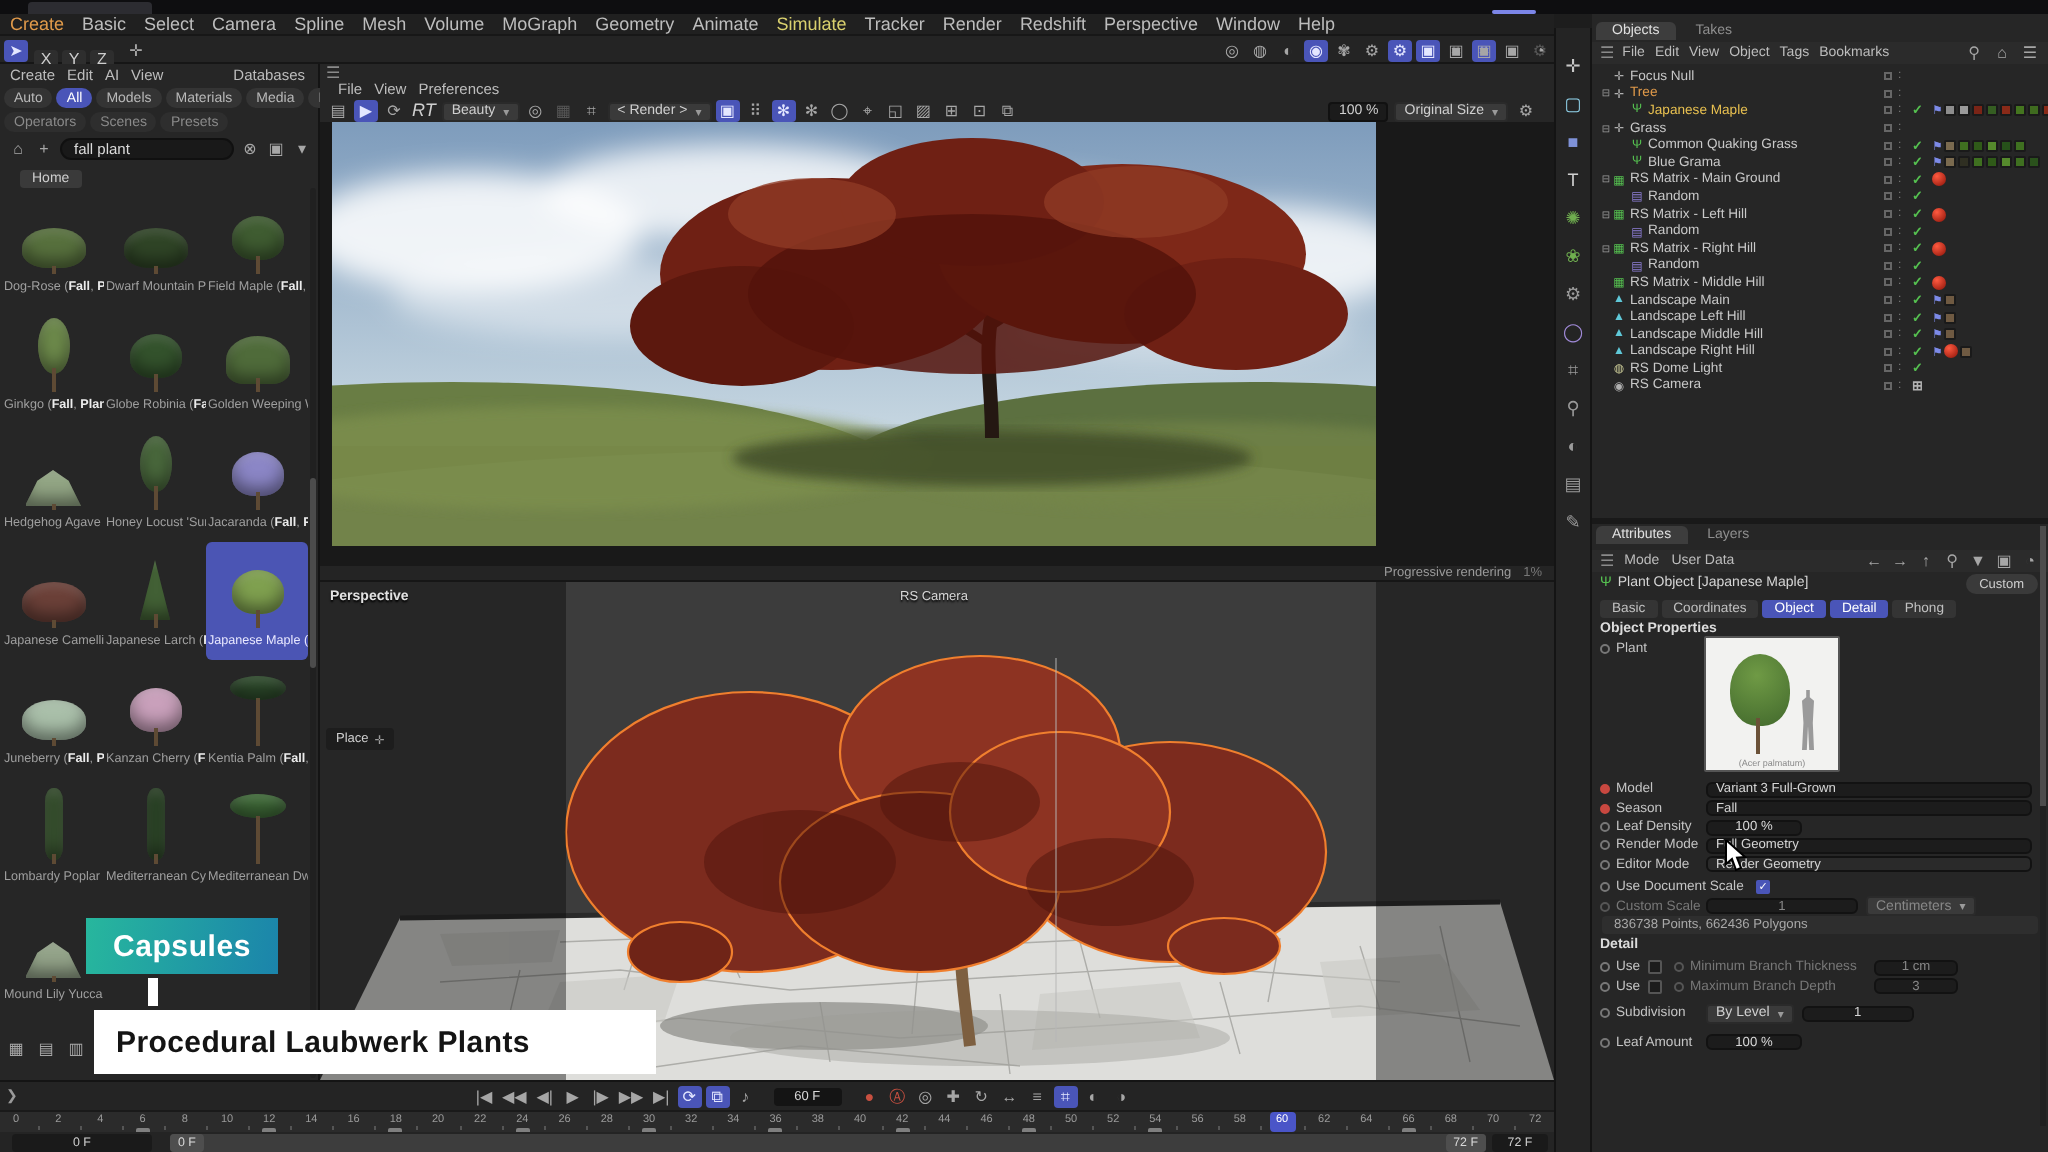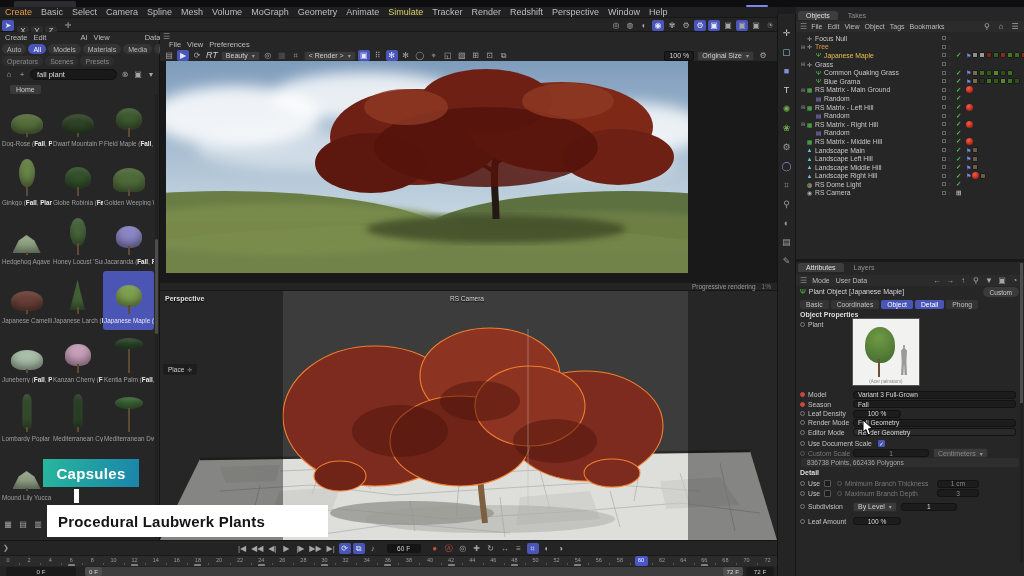--- a/index.html
+++ b/index.html
@@ -215,21 +215,21 @@
       <span class="ic">▣</span>
       <span class="ic">◔</span>
     </div>
 </div>
 
 <div id="assetbrowser" class="abs">
   <div class="mini-menu" style="height:11px">
     <span id="abmenus" style="display:flex;gap:6px">
         <span class="menu-item" style="font-size: 7.5px;">Create</span>
         <span class="menu-item" style="font-size: 7.5px;">Edit</span>
-        <span class="menu-item" style="font-size: 7.5px; margin-left: 28px;">AI</span>
+        <span class="menu-item" style="font-size: 7.5px;">AI</span>
         <span class="menu-item" style="font-size: 7.5px;">View</span>
         <span class="menu-item" style="font-size: 7.5px; padding-left: 29px;">Databases</span>
       </span>
     <span id="abtopicons" style="display:flex;gap:2px;margin-left:6px">
         <span class="ic">⊜</span>
         <span class="ic">⊡</span>
         <span class="ic">⧉</span>
       </span>
   </div>
   <div style="display:flex;gap:2px;padding:1px 2px" id="abtabs">

